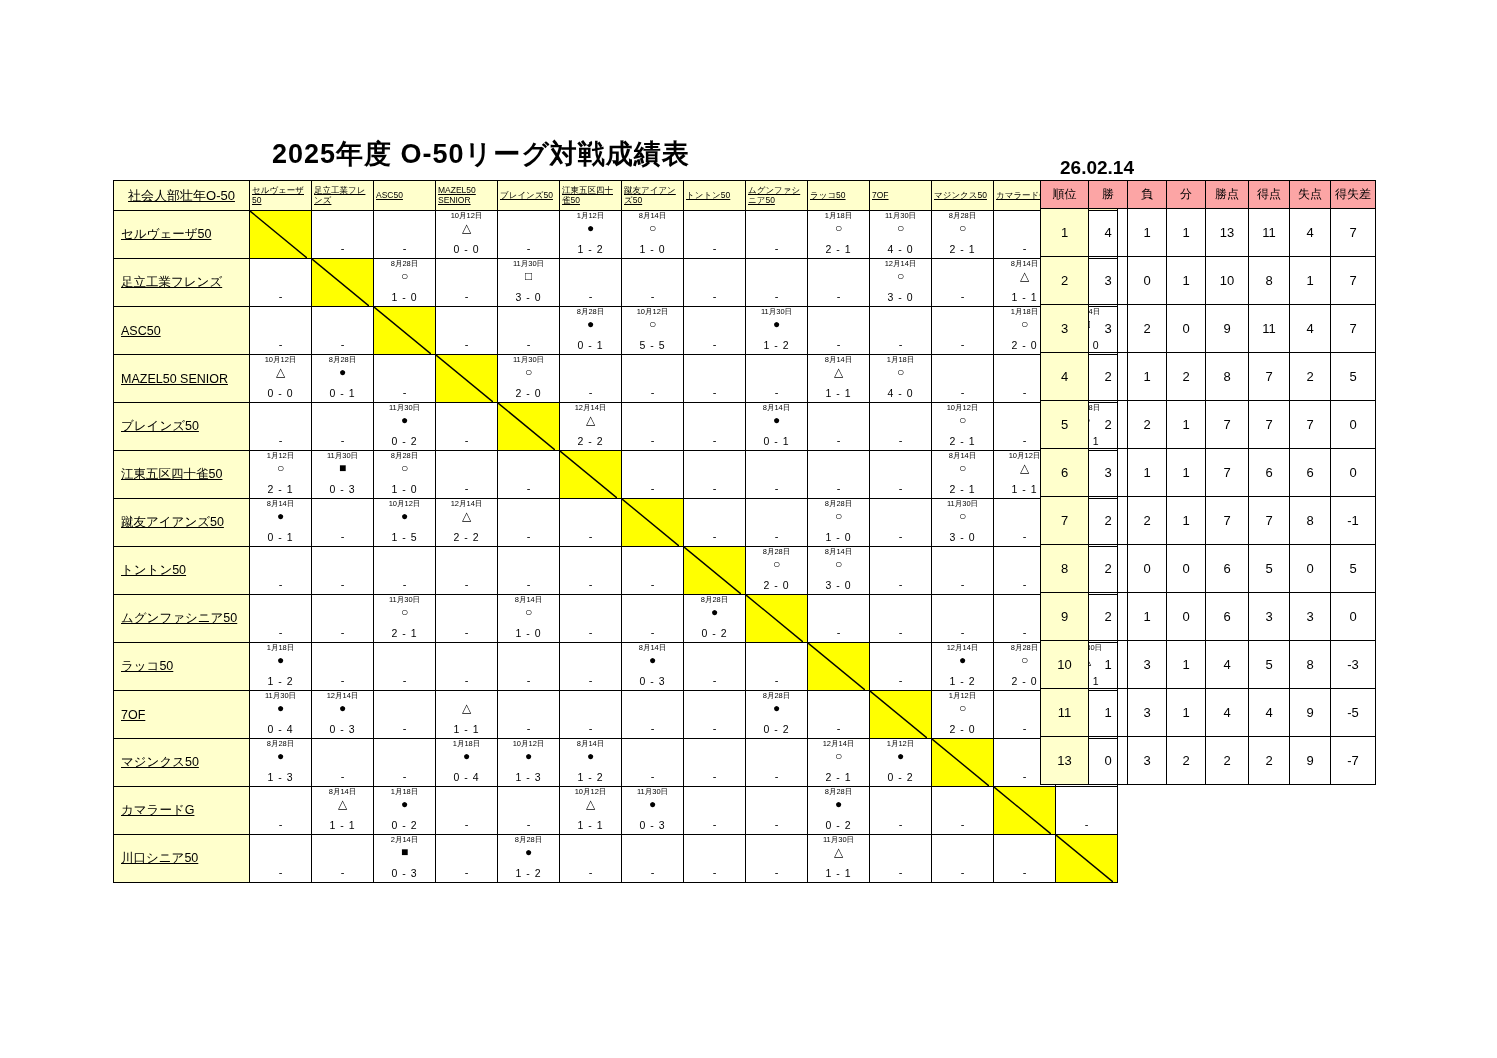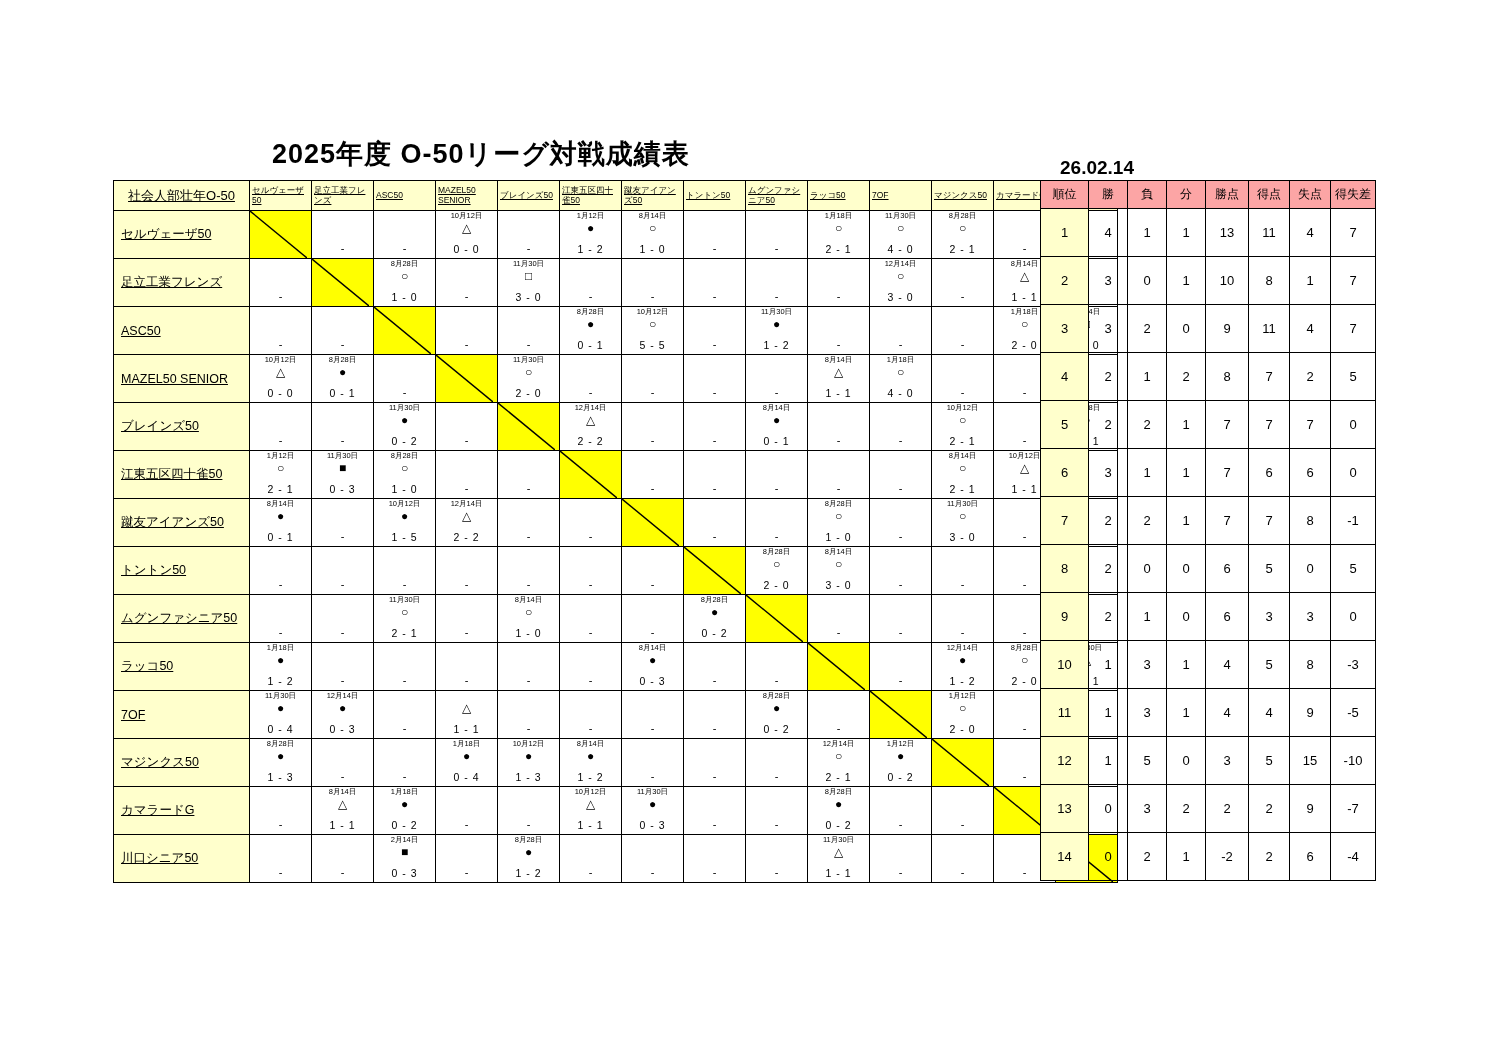--- a/index.html
+++ b/index.html
@@ -1047,43 +1047,23 @@
         <td class="w-rank rank">11</td>
         <td class="w-num">1</td>
         <td class="w-num">3</td>
         <td class="w-num">1</td>
         <td class="w-pts">4</td>
         <td class="w-gf">4</td>
         <td class="w-ga">9</td>
         <td class="w-gd">-5</td>
       </tr>
       <tr>
-        <td class="w-rank rank">12</td>
-        <td class="w-num">1</td>
-        <td class="w-num">5</td>
-        <td class="w-num">0</td>
-        <td class="w-pts">3</td>
-        <td class="w-gf">5</td>
-        <td class="w-ga">15</td>
-        <td class="w-gd">-10</td>
-      </tr>
-      <tr>
         <td class="w-rank rank">13</td>
         <td class="w-num">0</td>
         <td class="w-num">3</td>
         <td class="w-num">2</td>
         <td class="w-pts">2</td>
         <td class="w-gf">2</td>
         <td class="w-ga">9</td>
         <td class="w-gd">-7</td>
       </tr>
-      <tr>
-        <td class="w-rank rank">14</td>
-        <td class="w-num">0</td>
-        <td class="w-num">2</td>
-        <td class="w-num">1</td>
-        <td class="w-pts">-2</td>
-        <td class="w-gf">2</td>
-        <td class="w-ga">6</td>
-        <td class="w-gd">-4</td>
-      </tr>
     </tbody>
 </table>
 
 </body></html>

